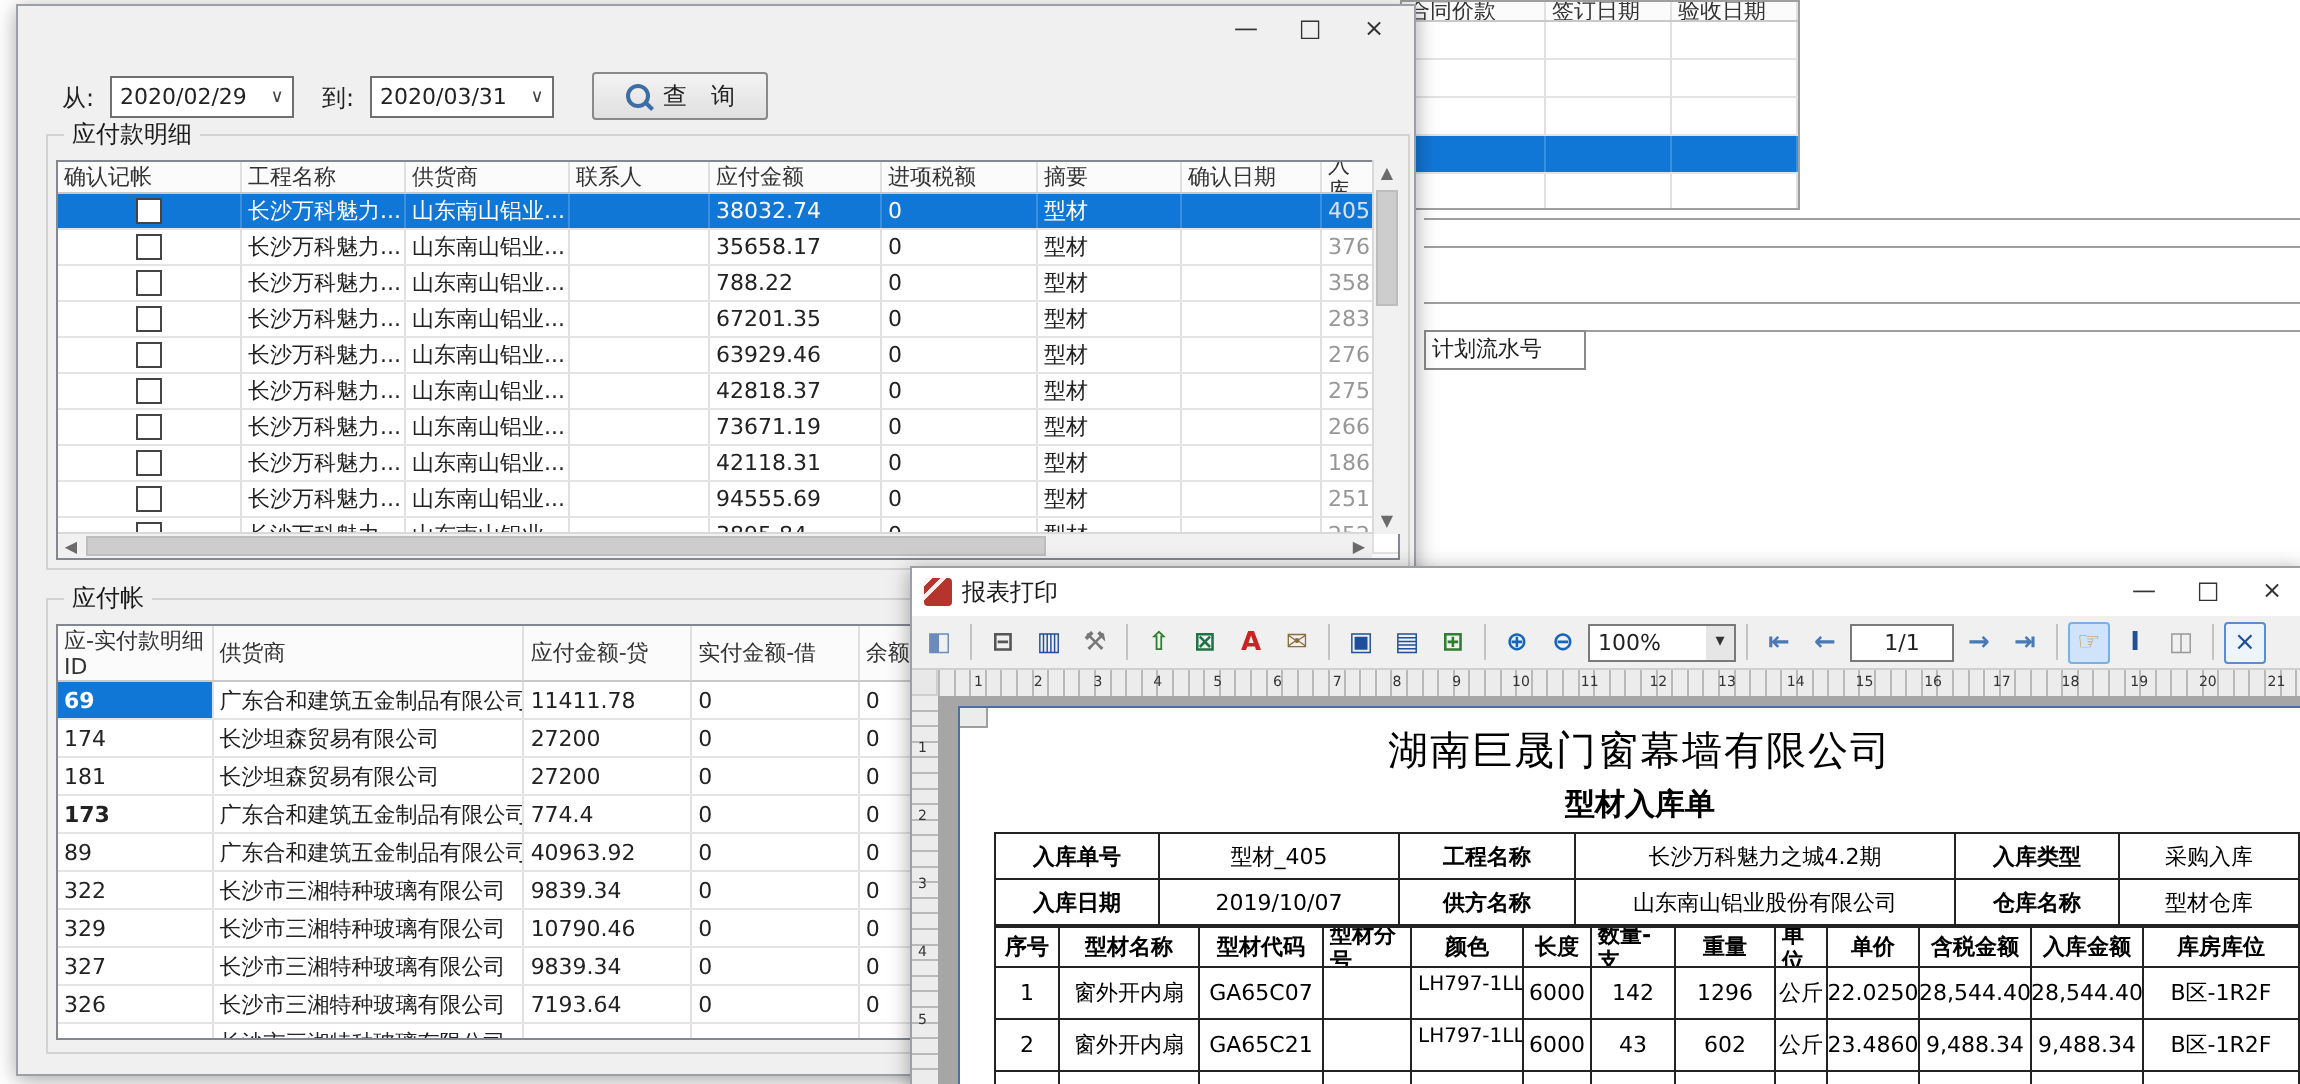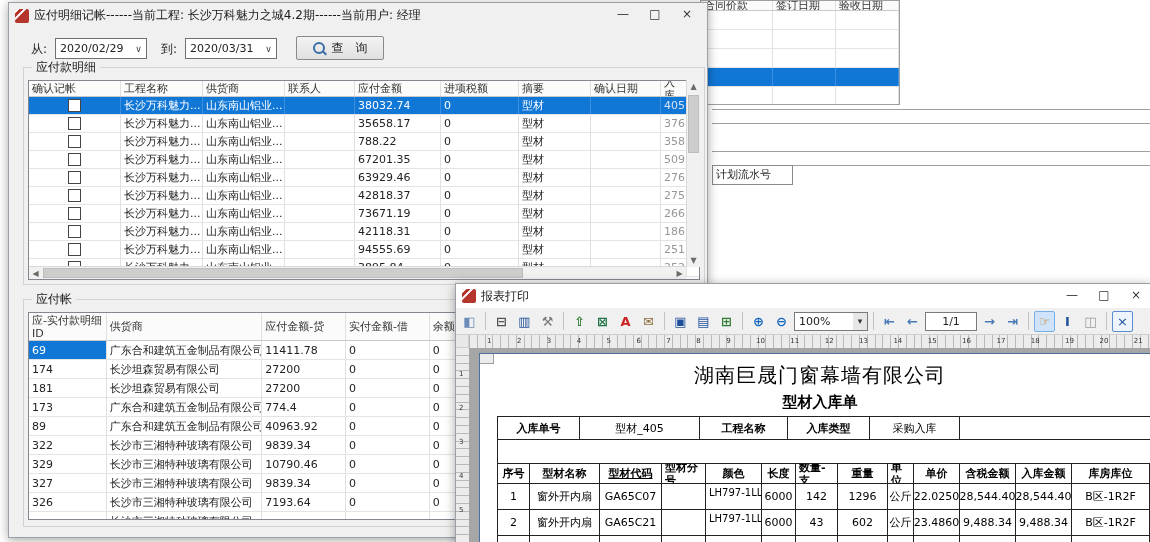--- a/index.html
+++ b/index.html
@@ -128,24 +128,20 @@
       </div>
     </div>
   <div class="bg-line" style="left:712px;top:109px;width:438px"></div>
   <div class="bg-line" style="left:712px;top:123px;width:438px"></div>
   <div class="bg-line" style="left:712px;top:151px;width:438px"></div>
   <div class="bg-line" style="left:712px;top:165px;width:438px"></div>
   <div class="bg-plan" style="left:712px;top:165px;width:81px;height:20px">计划流水号</div>
 </div>
 
 <div class="win" style="left:8px;top:2px;width:700px;height:536px;z-index:10">
-  <div class="titlebar">
-    <span class="app-ico"></span>
-    <span class="title-text">应付明细记帐------当前工程: 长沙万科魅力之城4.2期------当前用户: 经理</span>
-  </div>
   <div class="win-ctrls" style="right:4px">
     <span class="wbtn">—</span>
     <span class="wbtn">□</span>
     <span class="wbtn">×</span>
   </div>
 
   <span class="abs" style="left:22px;top:38px;font-size:12px">从:</span>
   <div class="combo" style="left:46px;top:35px;width:92px;height:21px">
     <span class="val">2020/02/29</span>
     <span class="drop">∨</span>
@@ -217,21 +213,21 @@
           <div class="g-cell c-center" style="width: 92px;">
             <span class="chk"></span>
           </div>
           <div class="g-cell" style="width: 82px;">长沙万科魅力...</div>
           <div class="g-cell" style="width: 82px;">山东南山铝业...</div>
           <div class="g-cell" style="width: 70px;"></div>
           <div class="g-cell" style="width: 86px;">67201.35</div>
           <div class="g-cell" style="width: 78px;">0</div>
           <div class="g-cell" style="width: 72px;">型材</div>
           <div class="g-cell" style="width: 70px;"></div>
-          <div class="g-cell muted" style="width: 26px;">509</div>
+          <div class="g-cell muted" style="width: 26px;">283</div>
         </div>
         <div class="g-row" style="height: 18px;">
           <div class="g-cell c-center" style="width: 92px;">
             <span class="chk"></span>
           </div>
           <div class="g-cell" style="width: 82px;">长沙万科魅力...</div>
           <div class="g-cell" style="width: 82px;">山东南山铝业...</div>
           <div class="g-cell" style="width: 70px;"></div>
           <div class="g-cell" style="width: 86px;">63929.46</div>
           <div class="g-cell" style="width: 78px;">0</div>
@@ -322,21 +318,21 @@
     <div class="grid" style="left:4px;top:12px;width:672px;height:208px">
         <div class="g-head" style="height: 28px;">
           <div class="g-cell g-h" style="width: 78px; white-space: normal; line-height: 13px;">应-实付款明细ID</div>
           <div class="g-cell g-h" style="width: 156px; white-space: normal; line-height: 13px;">供货商</div>
           <div class="g-cell g-h" style="width: 84px; white-space: normal; line-height: 13px;">应付金额-贷</div>
           <div class="g-cell g-h" style="width: 84px; white-space: normal; line-height: 13px;">实付金额-借</div>
           <div class="g-cell g-h" style="width: 58px; white-space: normal; line-height: 13px;">余额</div>
           <div class="g-cell g-h" style="width: 212px; white-space: normal; line-height: 13px;"></div>
         </div>
         <div class="g-row" style="height: 19px;">
-          <div class="g-cell sel" style="width: 78px;">69</div>
+          <div class="g-cell sel" style="width: 78px; font-weight: bold;">69</div>
           <div class="g-cell" style="width: 156px;">广东合和建筑五金制品有限公司</div>
           <div class="g-cell" style="width: 84px;">11411.78</div>
           <div class="g-cell" style="width: 84px;">0</div>
           <div class="g-cell" style="width: 58px;">0</div>
           <div class="g-cell" style="width: 212px;"></div>
         </div>
         <div class="g-row" style="height: 19px;">
           <div class="g-cell" style="width: 78px;">174</div>
           <div class="g-cell" style="width: 156px;">长沙坦森贸易有限公司</div>
           <div class="g-cell" style="width: 84px;">27200</div>
@@ -346,21 +342,21 @@
         </div>
         <div class="g-row" style="height: 19px;">
           <div class="g-cell" style="width: 78px;">181</div>
           <div class="g-cell" style="width: 156px;">长沙坦森贸易有限公司</div>
           <div class="g-cell" style="width: 84px;">27200</div>
           <div class="g-cell" style="width: 84px;">0</div>
           <div class="g-cell" style="width: 58px;">0</div>
           <div class="g-cell" style="width: 212px;"></div>
         </div>
         <div class="g-row" style="height: 19px;">
-          <div class="g-cell" style="width: 78px;">173</div>
+          <div class="g-cell" style="width: 78px; font-weight: bold;">173</div>
           <div class="g-cell" style="width: 156px;">广东合和建筑五金制品有限公司</div>
           <div class="g-cell" style="width: 84px;">774.4</div>
           <div class="g-cell" style="width: 84px;">0</div>
           <div class="g-cell" style="width: 58px;">0</div>
           <div class="g-cell" style="width: 212px;"></div>
         </div>
         <div class="g-row" style="height: 19px;">
           <div class="g-cell" style="width: 78px;">89</div>
           <div class="g-cell" style="width: 156px;">广东合和建筑五金制品有限公司</div>
           <div class="g-cell" style="width: 84px;">40963.92</div>
@@ -496,29 +492,38 @@
   <div class="preview" style="left:13px;top:64px;right:0;bottom:0">
     <div class="page" style="left:10px;top:5px;width:1000px;height:800px">
       <div class="page-notch"></div>
       <div class="rtitle" style="left:0;top:8px;width:680px;font-size:20px;letter-spacing:1px">湖南巨晟门窗幕墙有限公司</div>
       <div class="rtitle" style="left:0;top:39px;width:680px;font-size:15px;font-weight:700">型材入库单</div>
       <div class="grid rep" style="left:17px;top:62px;width:654px;height:48px">
           <div class="g-row" style="height: 23px;">
             <div class="g-cell bold c-center" style="width: 82px;">入库单号</div>
             <div class="g-cell c-center" style="width: 120px;">型材_405</div>
             <div class="g-cell bold c-center" style="width: 88px;">工程名称</div>
+            <div class="g-cell c-center" style="width: 190px;">长沙万科魅力之城4.2期</div>
             <div class="g-cell bold c-center" style="width: 82px;">入库类型</div>
             <div class="g-cell c-center" style="width: 90px;">采购入库</div>
+          </div>
+          <div class="g-row" style="height: 23px;">
+            <div class="g-cell bold c-center" style="width: 82px;">入库日期</div>
+            <div class="g-cell c-center" style="width: 120px;">2019/10/07</div>
+            <div class="g-cell bold c-center" style="width: 88px;">供方名称</div>
+            <div class="g-cell c-center" style="width: 190px;">山东南山铝业股份有限公司</div>
+            <div class="g-cell bold c-center" style="width: 82px;">仓库名称</div>
+            <div class="g-cell c-center" style="width: 90px;">型材仓库</div>
           </div>
         </div>
       <div class="grid rep" style="left:17px;top:109px;width:654px;height:130px">
           <div class="g-head" style="height: 20px;">
             <div class="g-cell g-h" style="width: 32px; white-space: normal; line-height: 13px;">序号</div>
             <div class="g-cell g-h" style="width: 70px; white-space: normal; line-height: 13px;">型材名称</div>
-            <div class="g-cell g-h" style="width: 62px; white-space: normal; line-height: 13px; text-decoration: underline;">型材代码</div>
+            <div class="g-cell g-h" style="width: 62px; white-space: normal; line-height: 13px;">型材代码</div>
             <div class="g-cell g-h" style="width: 44px; white-space: normal; line-height: 13px;">型材分号</div>
             <div class="g-cell g-h" style="width: 56px; white-space: normal; line-height: 13px;">颜色</div>
             <div class="g-cell g-h" style="width: 34px; white-space: normal; line-height: 13px;">长度</div>
             <div class="g-cell g-h" style="width: 42px; white-space: normal; line-height: 13px;">数量-支</div>
             <div class="g-cell g-h" style="width: 50px; white-space: normal; line-height: 13px;">重量</div>
             <div class="g-cell g-h" style="width: 26px; white-space: normal; line-height: 13px;">单位</div>
             <div class="g-cell g-h" style="width: 46px; white-space: normal; line-height: 13px;">单价</div>
             <div class="g-cell g-h" style="width: 56px; white-space: normal; line-height: 13px;">含税金额</div>
             <div class="g-cell g-h" style="width: 56px; white-space: normal; line-height: 13px;">入库金额</div>
             <div class="g-cell g-h" style="width: 78px; white-space: normal; line-height: 13px;">库房库位</div>

